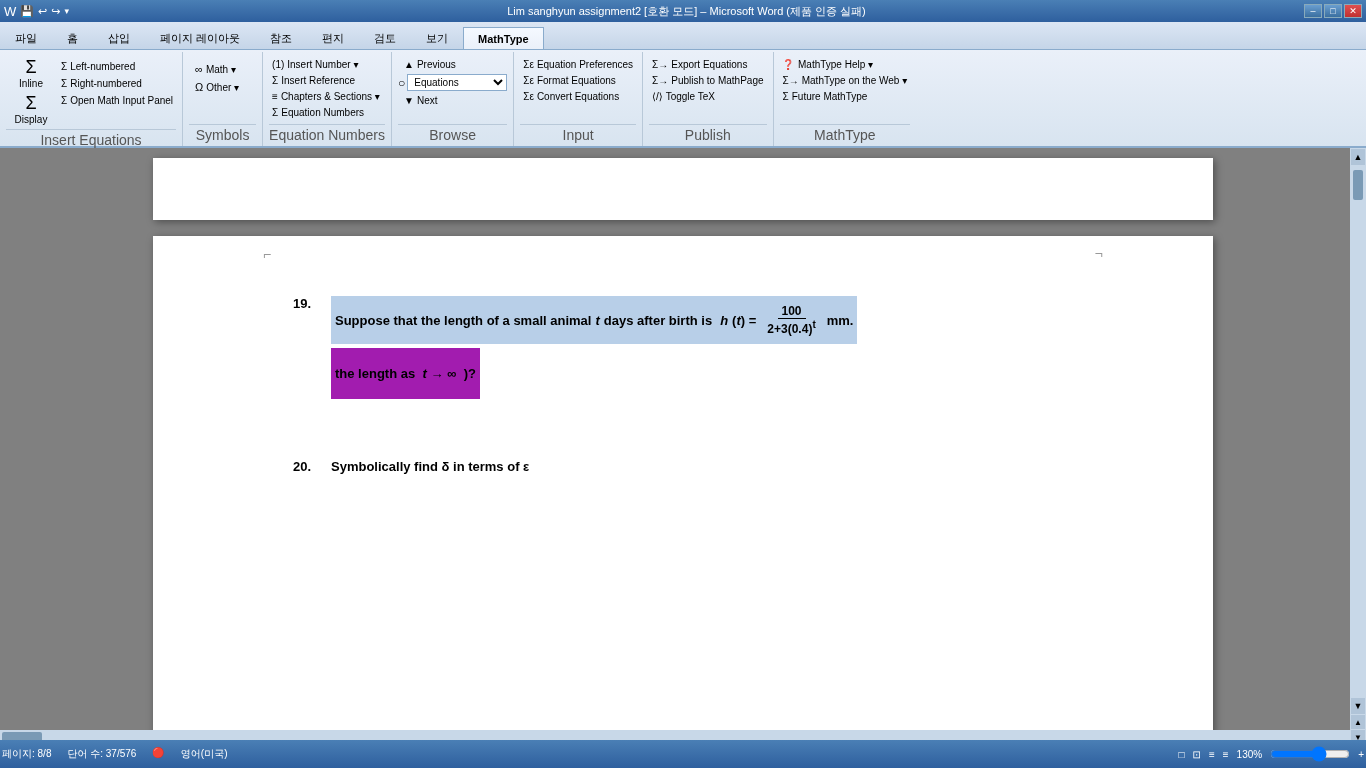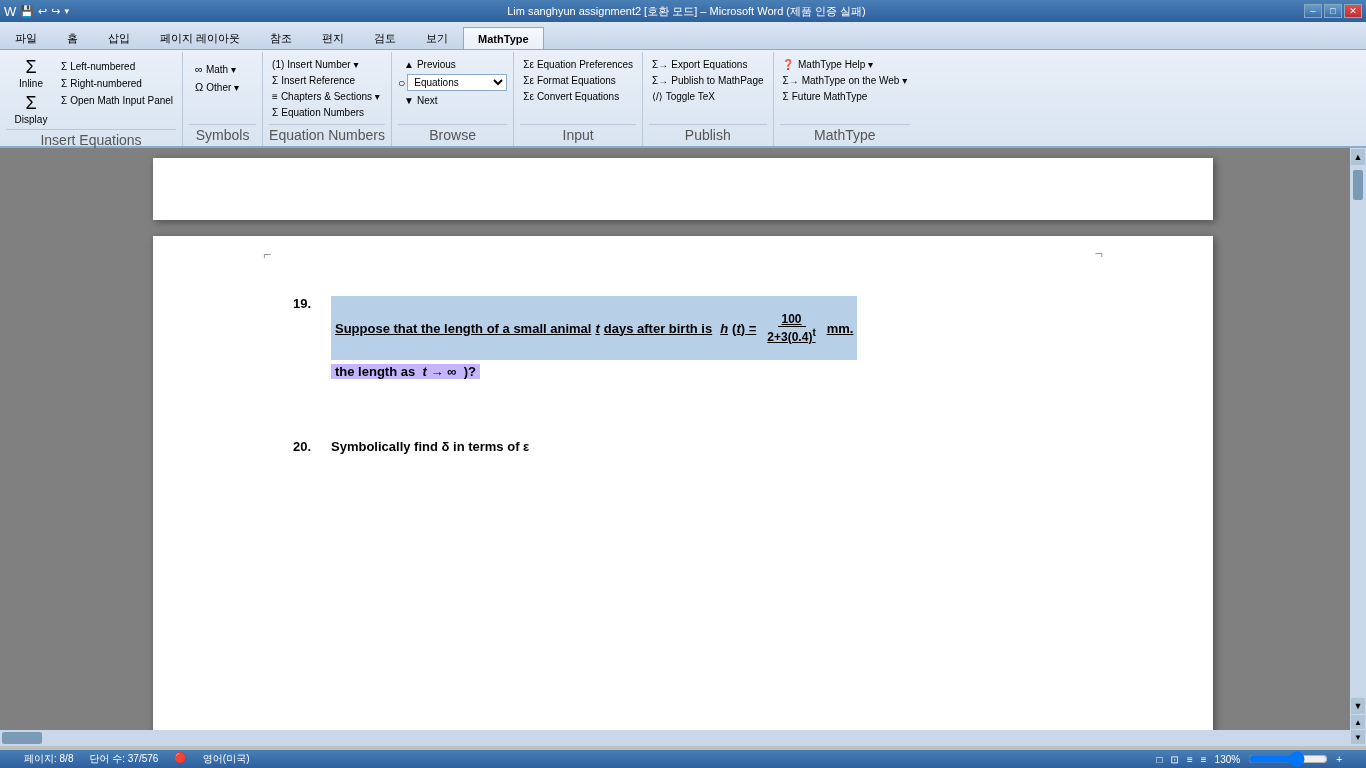--- a/index.html
+++ b/index.html
@@ -112,25 +112,25 @@
       background: white;
       width: 1060px;
       box-shadow: 2px 2px 8px rgba(0,0,0,0.4);
       position: relative;
     }
 
     
     .status-bar {
       background: linear-gradient(to bottom, #4a7fb5, #2e5f9e);
       color: white;
-      height: 18px;
+      height: 28px;
       display: flex;
       align-items: center;
       justify-content: space-between;
-      padding: 0 24px;
+      padding: 0 2px;
       font-size: 10px;
       position: absolute;
       bottom: 0;
       width: 100%;
     }
     .status-left { display: flex; gap: 16px; }
     .status-right { display: flex; align-items: center; gap: 8px; }
 
     .corner-mark {
       position: absolute;
@@ -326,36 +326,36 @@
 
     <div class="page" style="min-height: 500px; padding: 30px 140px 30px 140px;">
 
       <div class="corner-mark" style="top:10px; left:110px;">⌐</div>
       <div class="corner-mark" style="top:10px; right:110px;">¬</div>
 
       <div style="margin-top: 30px; display:flex; gap:8px; align-items:flex-start;">
         <span style="font-weight:bold; font-size:13px; min-width:30px;">19.</span>
         <div>
           
-          <div style="display:flex; flex-wrap:wrap; align-items:center; gap:4px; background-color:#b8cfe8; padding:16px 4px; margin-bottom:4px;text-decoration:underline;">
+          <div style="display:flex; flex-wrap:wrap; align-items:center; gap:4px; background-color:#b8cfe8; padding:8px 4px; margin-bottom:4px;">
             <span style="font-size:13px; font-weight:bold;">Suppose that the length of a small animal</span>
             <span style="font-style:italic; font-weight:bold; font-size:13px;">t</span>
             <span style="font-size:13px; font-weight:bold;">days after birth is</span>
 
             <span style="font-style:italic; font-size:13px; font-weight:bold; margin-left:4px;">h</span>
               <span style="font-weight:bold; font-size:13px;">(<span style="font-style:italic;">t</span>) =</span>
             <span style="display:inline-flex; flex-direction:column; align-items:center; vertical-align:middle; font-size:12px; font-weight:bold; margin:0 3px;">
               <span style="border-bottom:1px solid black; padding: 0 4px;">100</span>
               <span style="padding: 0 4px;">2+3(0.4)<sup style="font-size:10px;">t</sup></span>
             </span>
             <span style="font-size:13px; font-weight:bold;">mm.</span>
           </div>
           
           
-          <div style="background-color:#c4b5fd; padding:0 4px; display:inline-block;">
+          <div style="background-color:#a21caf; padding:18px 4px; display:inline-block;">
             <span style="font-size:13px; font-weight:bold;">the length as</span>
             <span style="font-style:italic; font-size:13px; font-weight:bold; margin: 0 4px;"> t → ∞</span>
             <span style="font-size:13px; font-weight:bold;">)?</span>
           </div>
         </div>
       </div>
 
       <div style="margin-top: 60px; display:flex; gap:8px; align-items:flex-start;">
         <span style="font-weight:bold; font-size:13px; min-width:30px;">20.</span>
         <span style="font-size:13px; font-weight:bold;">Symbolically find  δ in terms of  ε</span>

